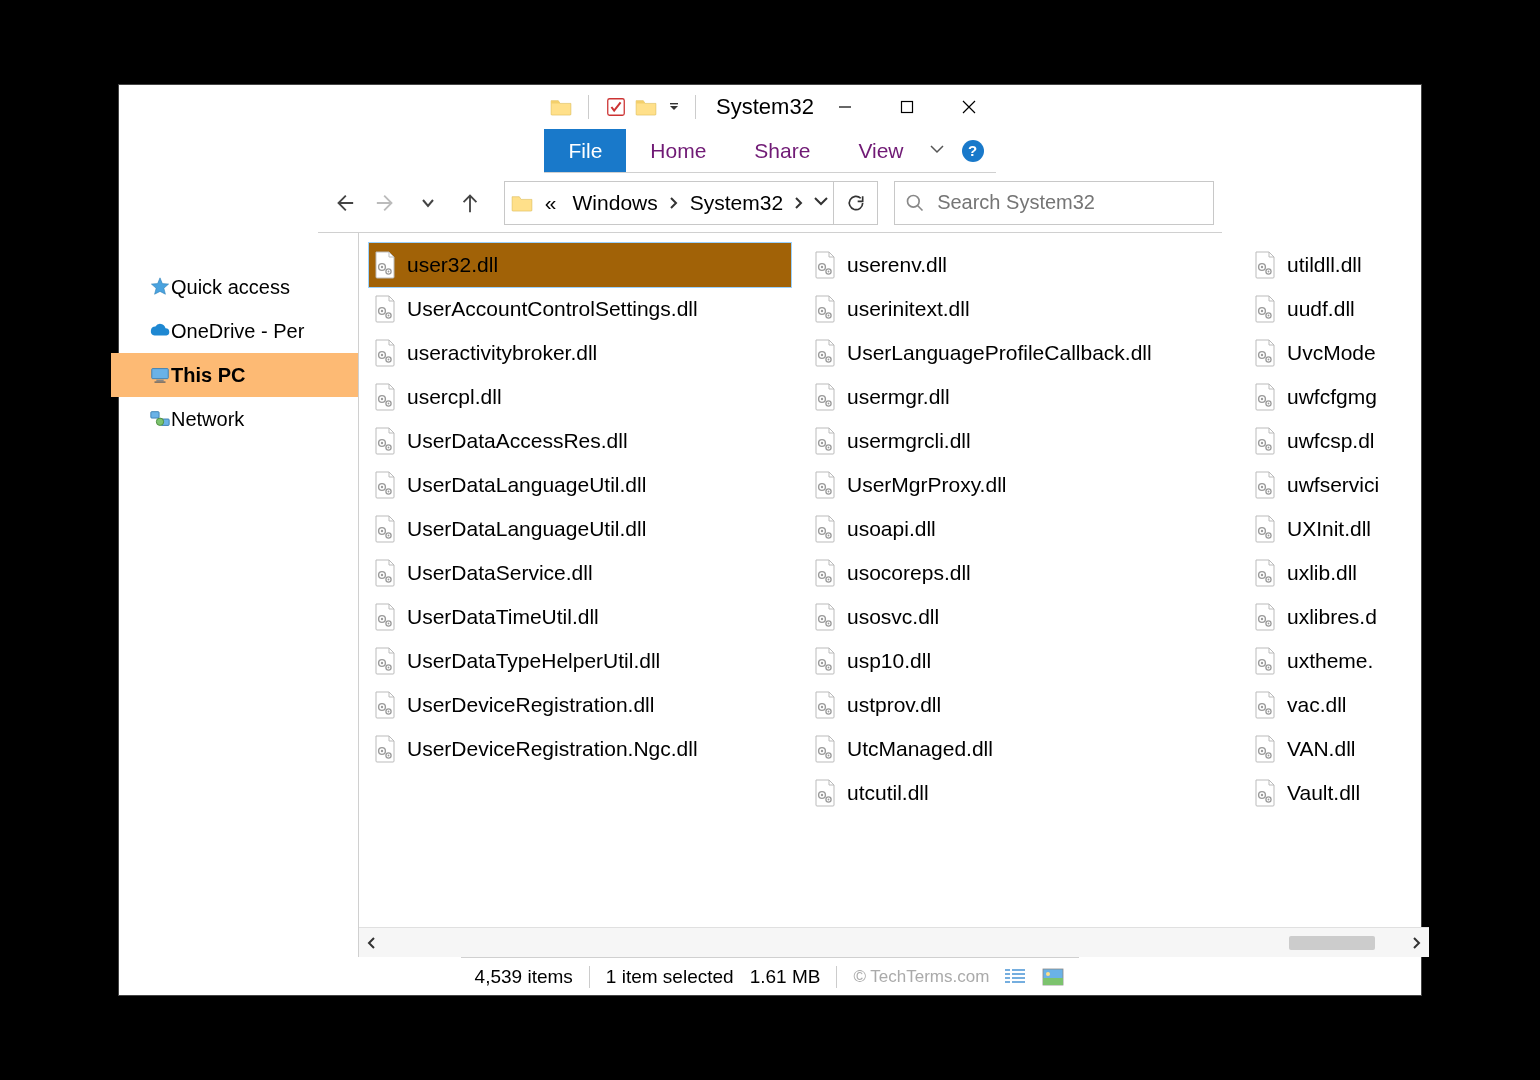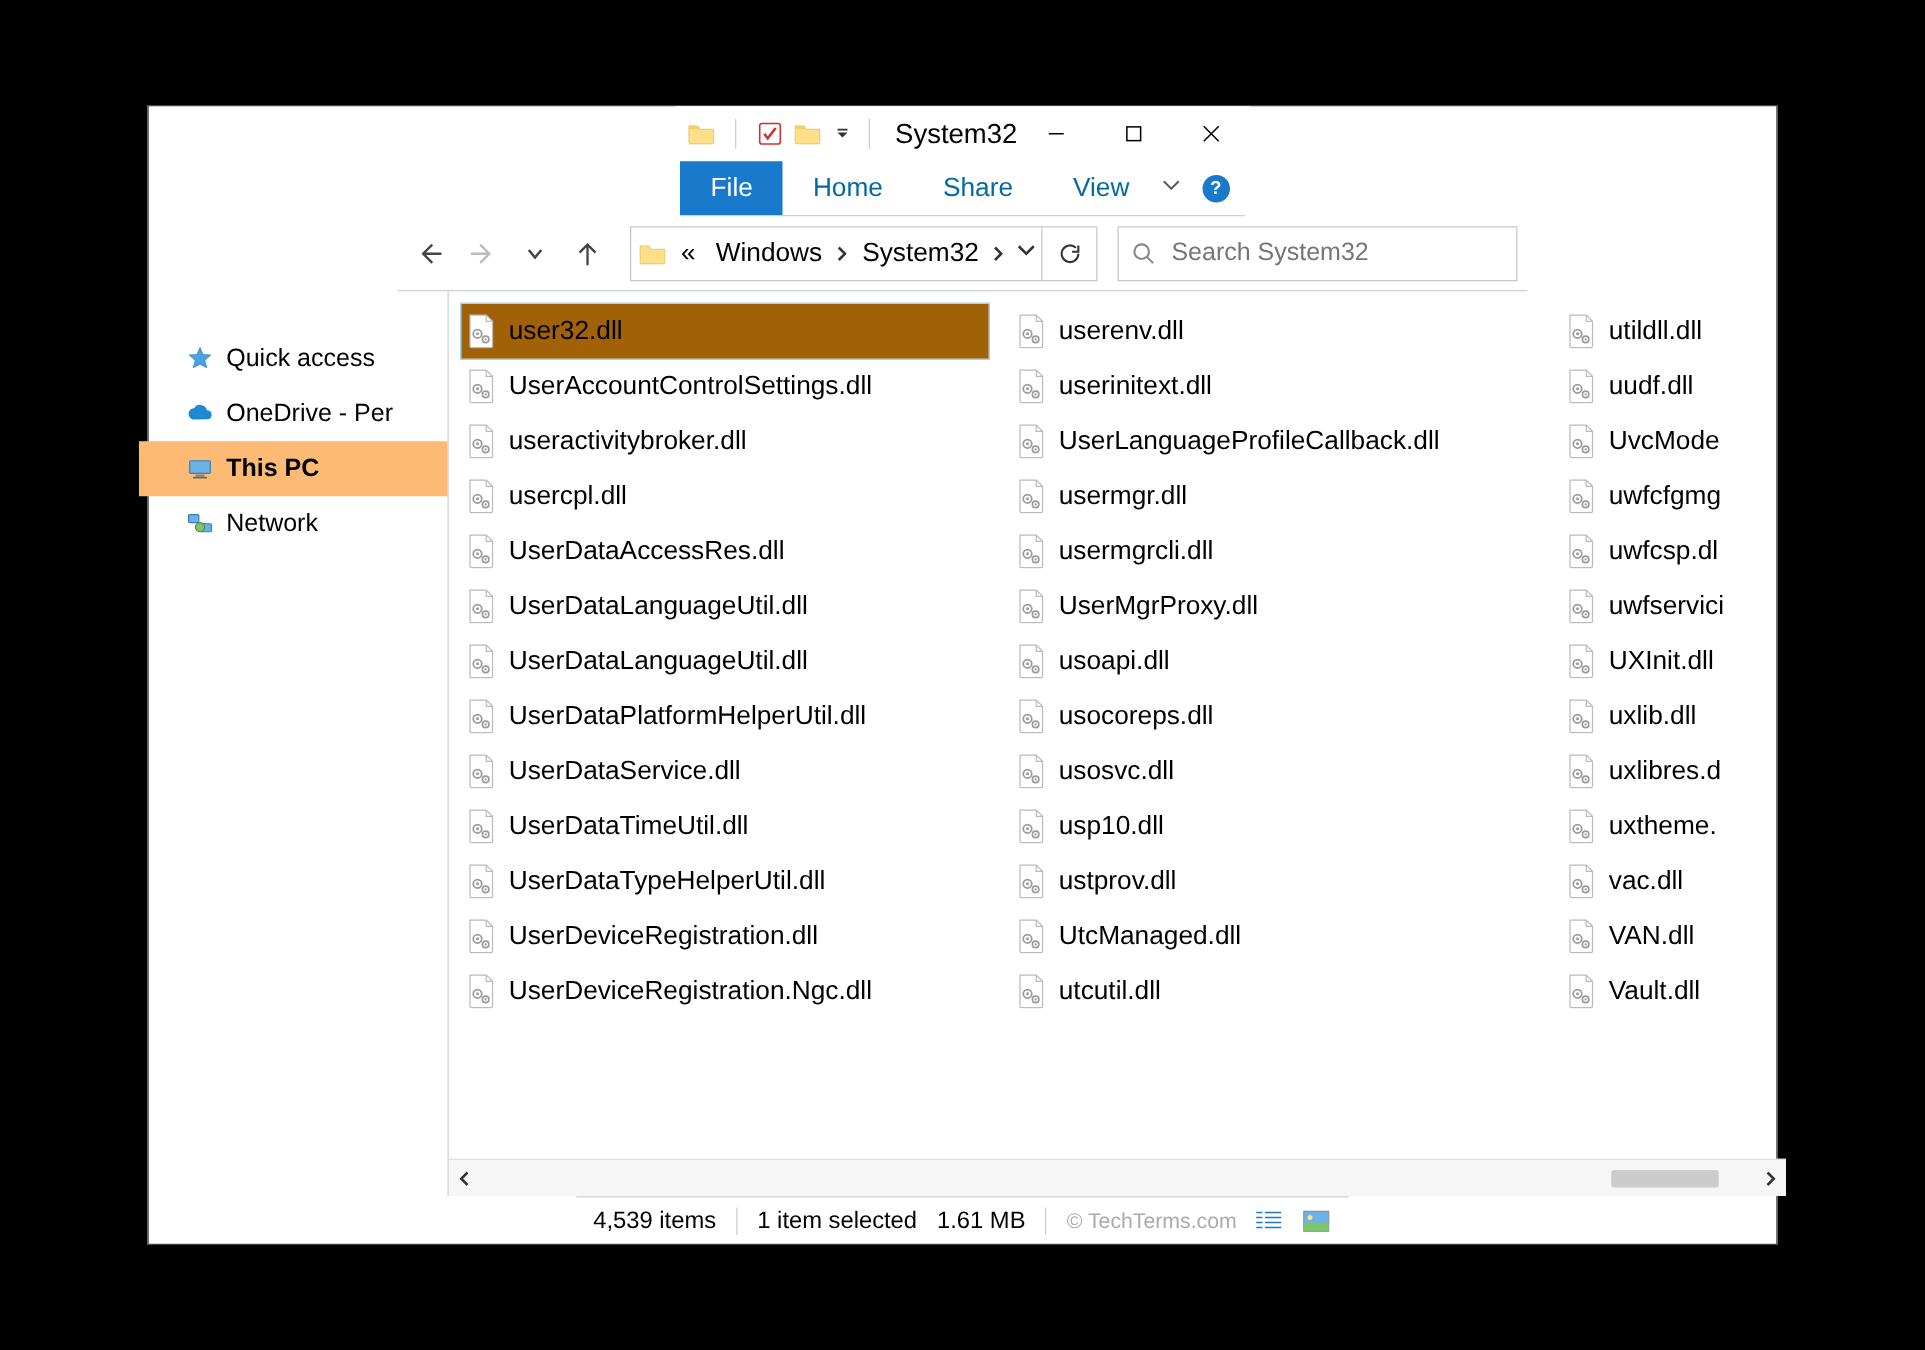--- a/index.html
+++ b/index.html
@@ -13,21 +13,21 @@
 .check-icon { width: 22px; height: 22px; display:flex; align-items:center; justify-content:center;}
 .check-icon svg { width: 22px; height: 22px; }
 .dropdown-caret { width:10px; height:10px; display:inline-flex; align-items:center; justify-content:center; margin-left:4px;}
 .dropdown-caret svg { width:10px; height:10px; fill:#333; }
 .title-text { font-size: 22px; margin-left: 12px; }
 .win-controls { margin-left: auto; display: flex; height: 100%; }
 .win-btn { width: 62px; display: flex; align-items: center; justify-content: center; }
 .win-btn svg { width: 14px; height: 14px; stroke: #000; stroke-width: 1.2; fill: none; }
 
 .ribbon { height: 44px; display: flex; align-items: stretch; border-bottom: 1px solid #d0d0d0; background:#fff;}
-.ribbon-tab { padding: 0 24px; display: flex; align-items: center; font-size: 21px; color: #0369a1; }
+.ribbon-tab { padding: 0 24px; display: flex; align-items: center; font-size: 21px; color: #701a75; }
 .ribbon-tab.file { background: #1979ca; color: #fff; }
 .ribbon-right { margin-left: auto; display: flex; align-items: center; gap: 16px; padding-right: 12px;}
 .expand-chevron svg { width: 18px; height: 18px; stroke:#555; stroke-width:1.5; fill:none;}
 .help-badge { width: 22px; height: 22px; border-radius: 50%; background: #1979ca; color: #fff; display:flex; align-items:center; justify-content:center; font-size: 15px; font-weight:600;}
 
 .navbar { height: 60px; display: flex; align-items: center; padding: 6px 8px; gap: 6px; border-bottom:1px solid #d0d0d0;}
 .nav-btn { width: 36px; height: 36px; display: flex; align-items: center; justify-content: center; }
 .nav-btn svg { width: 22px; height: 22px; stroke:#444; stroke-width:2; fill:none; }
 .nav-btn.disabled svg { stroke:#bbb;}
 .nav-caret svg{width:14px;height:14px;stroke:#444;stroke-width:2;fill:none;}
@@ -38,21 +38,21 @@
 .addr .spacer{flex:1;}
 .addr .drop svg{width:16px;height:16px;stroke:#333;stroke-width:2;fill:none;}
 .addr .refresh{width:44px;height:100%;border-left:1px solid #c8c8c8;display:flex;align-items:center;justify-content:center;}
 .addr .refresh svg{width:20px;height:20px;stroke:#333;stroke-width:2;fill:none;}
 .search { width: 320px; height: 44px; border: 1px solid #c8c8c8; display:flex; align-items:center; padding:0 10px; gap:12px;}
 .search svg{width:20px;height:20px;stroke:#888;stroke-width:2;fill:none;}
 .search input{border:none;outline:none;font-size:20px;color:#888;flex:1;background:transparent;}
 
 .body { flex:1; display:flex; overflow:hidden;}
 .sidebar { width: 248px; border-right:1px solid #d0d0d0; padding-top: 32px;}
-.side-item{height:44px;display:flex;align-items:center;padding-left:38px;gap:10px;font-size:20px;}
+.side-item{height:44px;display:flex;align-items:center;padding-left:38px;font-size:20px;}
 .side-item.selected{background:#fdba74;font-weight:bold;}
 .side-glyph{width:22px;height:22px;display:flex;align-items:center;justify-content:center;}
 .side-glyph svg{width:22px;height:22px;}
 
 .content{flex:1;display:flex;flex-direction:column;overflow:hidden;}
 .files{flex:1;padding:10px 0 0 10px;overflow:hidden;}
 .file-cols{display:flex;gap:18px;height:100%;}
 .file-col{display:flex;flex-direction:column;}
 .col1{width:422px;}
 .col2{width:422px;}
@@ -326,31 +326,20 @@
               </div>
               <div class="file-item">
                 <span class="dll-icon"><svg viewBox="0 0 24 28">
                     <path d="M3 1h13l5 5v20a1 1 0 0 1-1 1H4a1 1 0 0 1-1-1z" fill="#fff" stroke="#bbb"></path>
                     <path d="M16 1v5h5" fill="none" stroke="#bbb"></path>
                     <circle cx="9" cy="16" r="3.4" fill="none" stroke="#9a9a9a" stroke-width="1.4"></circle>
                     <circle cx="9" cy="16" r="1.2" fill="#9a9a9a"></circle>
                     <circle cx="15.5" cy="20.5" r="2.6" fill="none" stroke="#9a9a9a" stroke-width="1.3"></circle>
                     <circle cx="15.5" cy="20.5" r=".9" fill="#9a9a9a"></circle>
                   </svg></span>
-                <span>UserDataPlatformHelperUtil.dll</span>
-              </div>
-              <div class="file-item">
-                <span class="dll-icon"><svg viewBox="0 0 24 28">
-                    <path d="M3 1h13l5 5v20a1 1 0 0 1-1 1H4a1 1 0 0 1-1-1z" fill="#fff" stroke="#bbb"></path>
-                    <path d="M16 1v5h5" fill="none" stroke="#bbb"></path>
-                    <circle cx="9" cy="16" r="3.4" fill="none" stroke="#9a9a9a" stroke-width="1.4"></circle>
-                    <circle cx="9" cy="16" r="1.2" fill="#9a9a9a"></circle>
-                    <circle cx="15.5" cy="20.5" r="2.6" fill="none" stroke="#9a9a9a" stroke-width="1.3"></circle>
-                    <circle cx="15.5" cy="20.5" r=".9" fill="#9a9a9a"></circle>
-                  </svg></span>
                 <span>UserDataService.dll</span>
               </div>
               <div class="file-item">
                 <span class="dll-icon"><svg viewBox="0 0 24 28">
                     <path d="M3 1h13l5 5v20a1 1 0 0 1-1 1H4a1 1 0 0 1-1-1z" fill="#fff" stroke="#bbb"></path>
                     <path d="M16 1v5h5" fill="none" stroke="#bbb"></path>
                     <circle cx="9" cy="16" r="3.4" fill="none" stroke="#9a9a9a" stroke-width="1.4"></circle>
                     <circle cx="9" cy="16" r="1.2" fill="#9a9a9a"></circle>
                     <circle cx="15.5" cy="20.5" r="2.6" fill="none" stroke="#9a9a9a" stroke-width="1.3"></circle>
                     <circle cx="15.5" cy="20.5" r=".9" fill="#9a9a9a"></circle>

